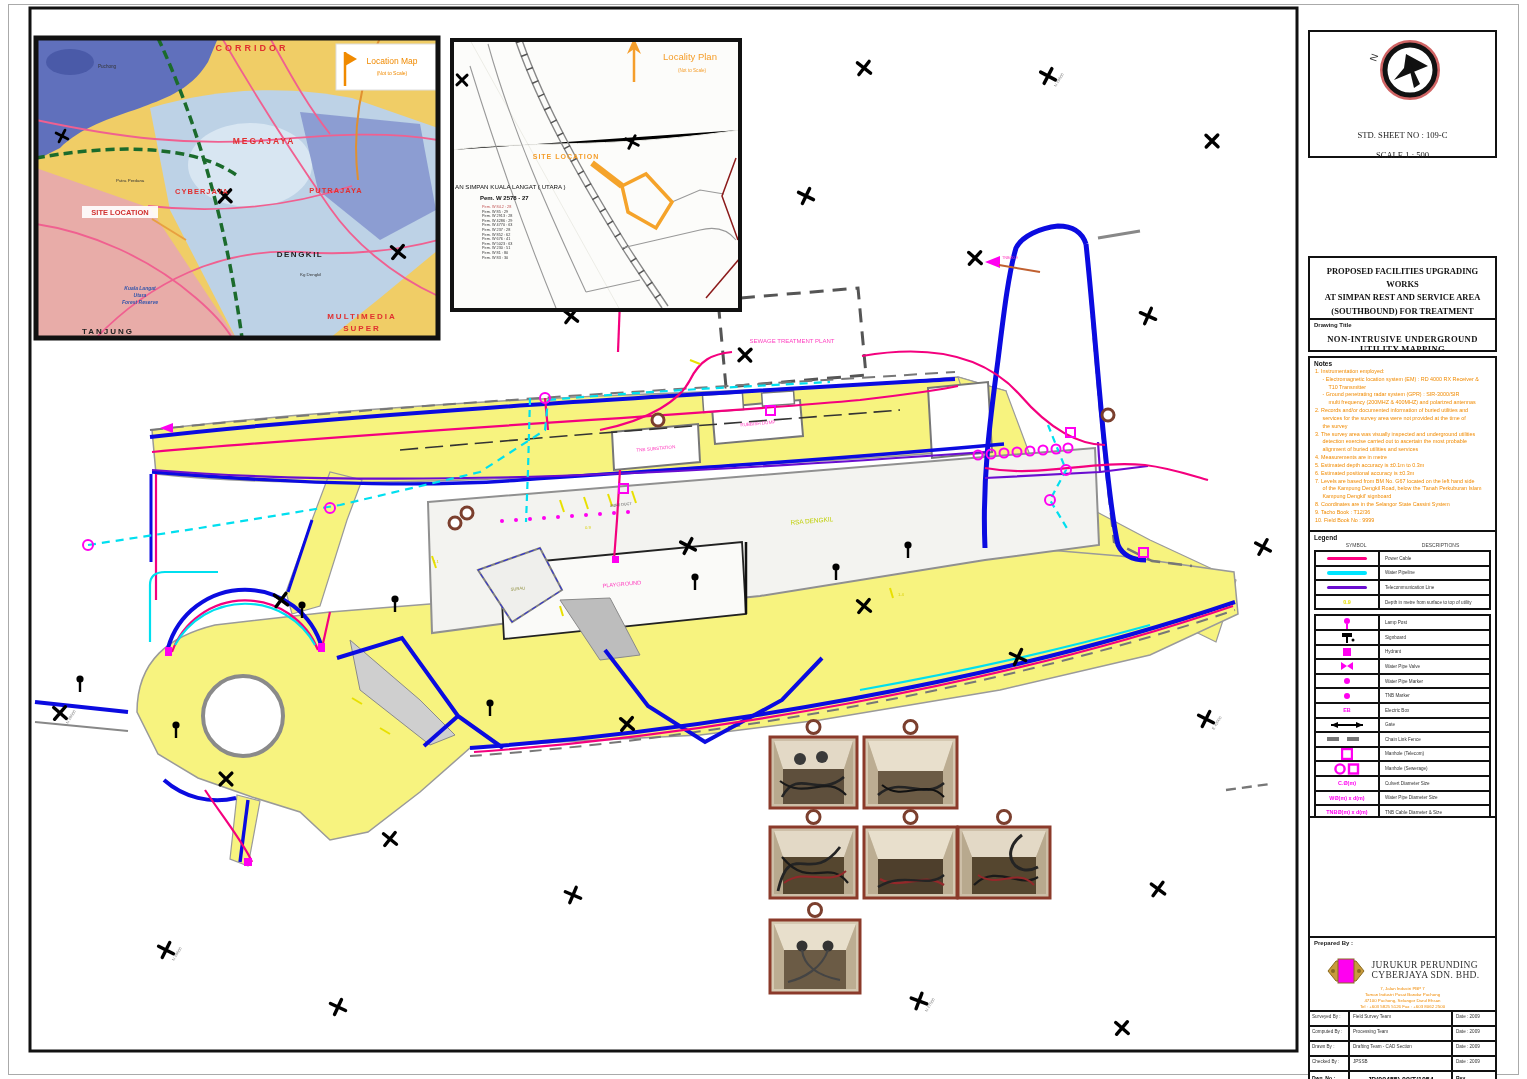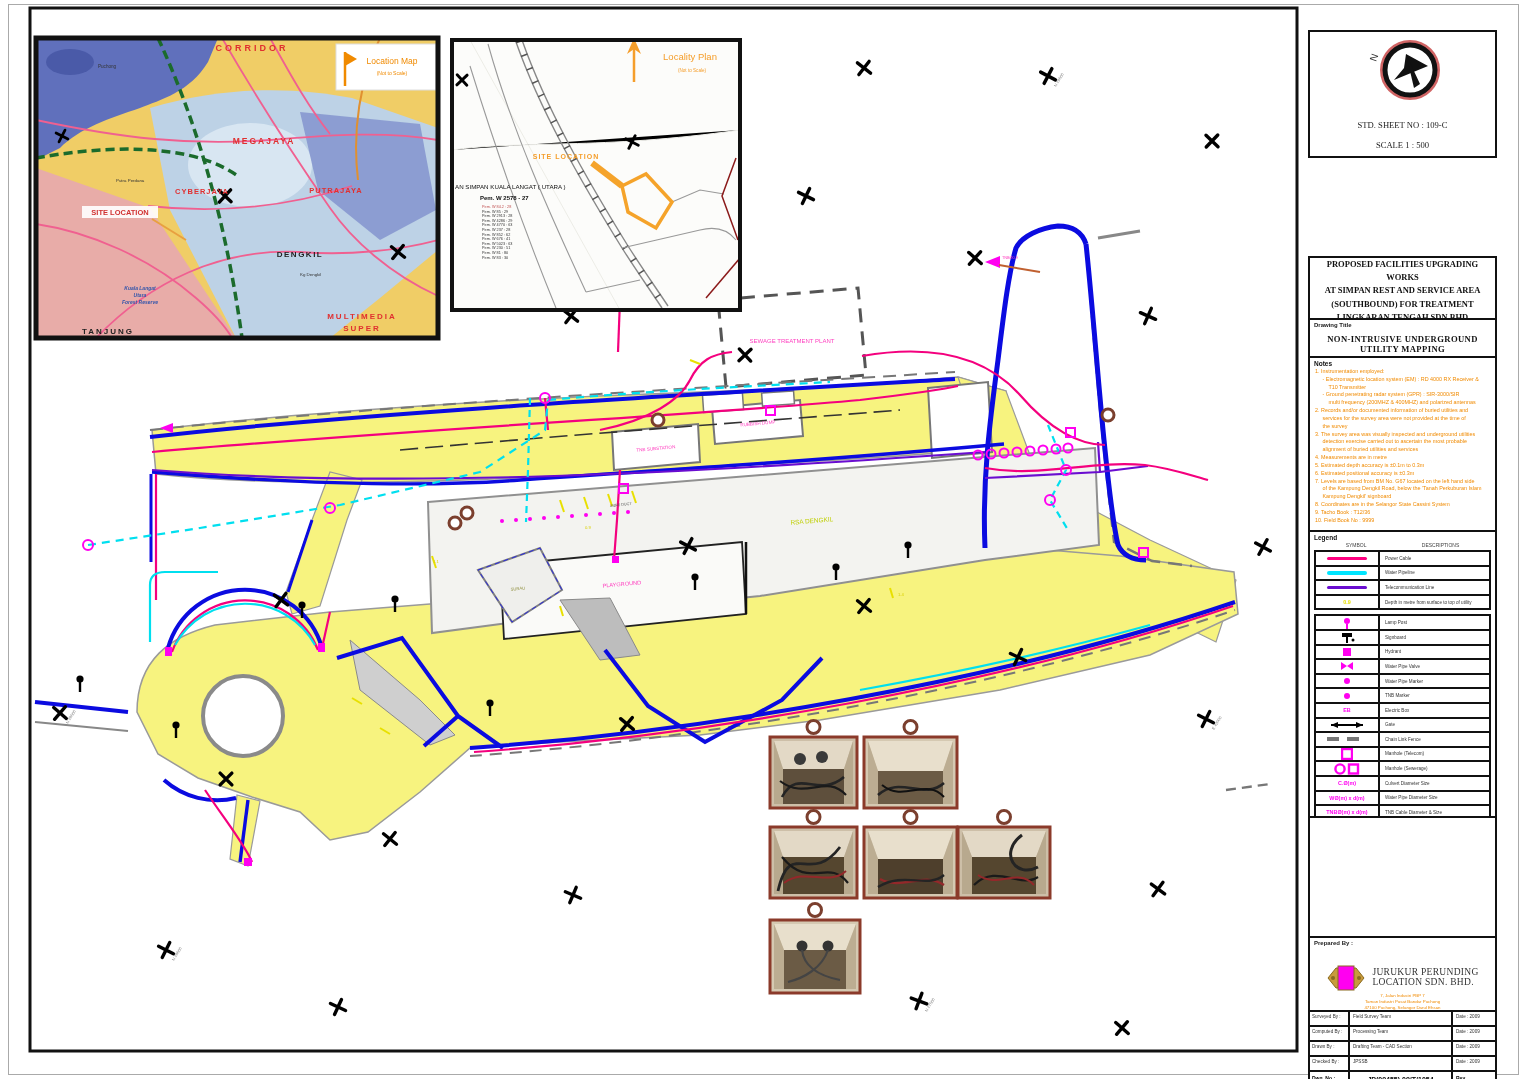--- a/index.html
+++ b/index.html
@@ -1,21 +1,21 @@
 <!DOCTYPE html>
 <html><head>
 <meta charset="utf-8">
 <style>
   html,body{margin:0;padding:0;background:#fff;}
   body{width:1527px;height:1079px;position:relative;font-family:"Liberation Sans",sans-serif;overflow:hidden;}
   .sheet-edge{position:absolute;left:8px;top:4px;width:1509px;height:1069px;border:1px solid #aaa;}
   svg text{font-family:"Liberation Sans",sans-serif;}
   .tb{position:absolute;left:1308px;width:189px;box-sizing:border-box;border:2px solid #111;background:#fff;}
   .nb-text{text-align:center;font-family:"Liberation Serif",serif;color:#222;}
-  .proj-title{font-family:"Liberation Serif",serif;font-weight:bold;font-size:8.5px;line-height:1.55;text-align:center;color:#111;}
+  .proj-title{font-family:"Liberation Serif",serif;font-weight:bold;font-size:8.5px;line-height:1.55;text-align:center;padding-top:7px;color:#111;}
   .dt-label{font-size:6px;font-weight:bold;color:#222;padding:2px 0 0 4px;}
   .dt-title{font-family:"Liberation Serif",serif;font-weight:bold;font-size:8.6px;text-align:center;letter-spacing:.4px;color:#111;margin-top:6px;}
   .notes-head{font-size:6.5px;font-weight:bold;color:#111;padding:2px 0 1px 4px;}
   .note-line{font-size:5.4px;line-height:1.45;color:#F08A00;white-space:pre;padding-left:5px;}
   .legend-head{font-size:6.5px;font-weight:bold;color:#111;padding:2px 0 1px 4px;}
   .legend-cols{display:flex;font-size:5px;color:#444;justify-content:space-around;padding:0 8px;}
   .lg-table{margin:2px 4px 4px 4px;border:2px solid #111;}
   .lg-row{display:flex;border-bottom:2px solid #111;height:12.6px;}
   .lg-row:last-child{border-bottom:none;}
   .lg-sym{width:62px;border-right:2px solid #111;display:flex;align-items:center;justify-content:center;}
@@ -444,34 +444,34 @@
 </svg>
 
 <div class="tb" style="top:30px;height:128px;">
   <svg width="185" height="76" viewBox="0 0 185 76">
     <circle cx="100" cy="38" r="28" fill="none" stroke="#C03030" stroke-width="4" opacity="0.75"></circle>
     <circle cx="100" cy="38" r="25" fill="#fff" stroke="#111" stroke-width="5"></circle>
     <path d="M84,48 L118,34 L96,22 L94,36 Z" fill="#111"></path>
     <path d="M96,22 L104,56 L110,52 Z" fill="#111"></path>
     <text x="66" y="30" font-size="10" fill="#333" transform="rotate(-70 66 30)">N</text>
   </svg>
-  <div class="nb-text" style="font-size:8.6px;margin-top:8px;">STD. SHEET NO : 109-C</div>
+  <div class="nb-text" style="font-size:8.6px;margin-top:18px;">STD. SHEET NO : 109-C</div>
   <div class="nb-text" style="font-size:8.6px;margin-top:10px;">SCALE 1 : 500</div>
 </div>
 
 <div class="tb" style="top:256px;height:64px;">
   <div class="proj-title">
     <div>PROPOSED FACILITIES UPGRADING WORKS</div>
     <div>AT SIMPAN REST AND SERVICE AREA</div>
     <div>(SOUTHBOUND) FOR TREATMENT</div>
     <div>LINGKARAN TENGAH SDN BHD</div>
   </div>
 </div>
 
-<div class="tb" style="top:318px;height:40px;">
+<div class="tb" style="top:318px;height:34px;">
   <div class="dt-label">Drawing Title</div>
   <div class="dt-title">NON-INTRUSIVE UNDERGROUND UTILITY MAPPING</div>
 </div>
 
 <div class="tb" style="top:356px;height:176px;">
   <div class="notes-head">Notes</div>
   <div id="notes-body">
       <div class="note-line">1. Instrumentation employed:</div>
       <div class="note-line">     - Electromagnetic location system (EM) : RD 4000 RX Receiver &amp;</div>
       <div class="note-line">         T10 Transmitter</div>
@@ -644,30 +644,30 @@
         </div>
                    <div class="lg-desc">Spot Level</div>
       </div>
     </div>
 </div>
 
 <div class="tb" style="top:816px;height:122px;"></div>
 
 <div class="tb" style="top:936px;height:76px;">
   <div class="prep-label">Prepared By :</div>
-  <div style="display:flex;align-items:center;justify-content:center;gap:6px;margin-top:17px;">
+  <div style="display:flex;align-items:center;justify-content:center;gap:6px;margin-top:10px;">
     <svg width="40" height="30" viewBox="0 0 40 30">
       <path d="M2,15 L10,5 L30,5 L38,15 L30,25 L10,25 Z" fill="#C89B3C" stroke="#8a6a20" stroke-width="1"></path>
       <rect x="12" y="3" width="16" height="24" fill="#FF00F0" stroke="#8a6a20" stroke-width="1"></rect>
       <circle cx="7" cy="15" r="2" fill="#8a6a20"></circle>
         <circle cx="33" cy="15" r="2" fill="#8a6a20"></circle>
     </svg>
     <div class="company">
       <div>JURUKUR PERUNDING</div>
-      <div>LOCATION SDN. BHD.</div>
+      <div>CYBERJAYA SDN. BHD.</div>
     </div>
   </div>
   <div class="addr" id="addr-lines">
       <div>7, Jalan Industri PBP 7</div>
       <div>Taman Industri Pusat Bandar Puchong</div>
       <div>47100 Puchong, Selangor Darul Ehsan</div>
       <div>Tel : +603 5825 5126   Fax : +603 8062 2500</div>
       <div>Email : survey@jpsurvey.com</div>
     </div>
 </div>

